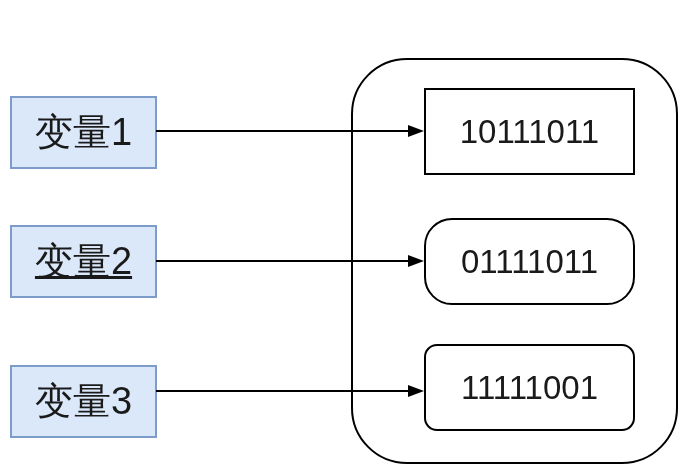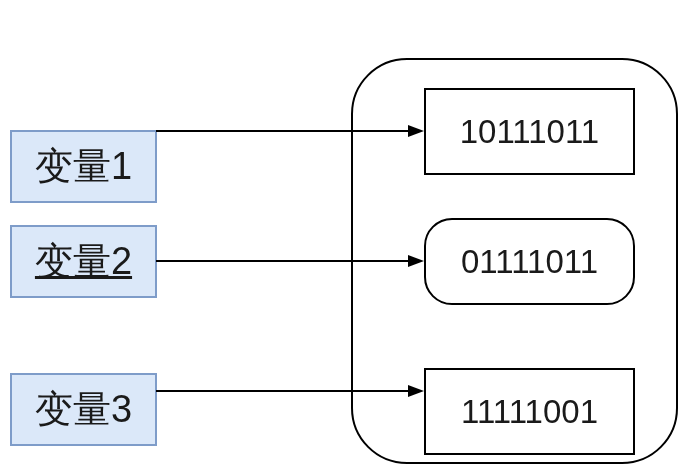--- a/index.html
+++ b/index.html
@@ -73,28 +73,28 @@
     color: var(--text);
     white-space: nowrap;
   }
   .arrow {
     position: absolute;
     left: 156px;
     width: 268px;
     height: 16px;
     display: block;
   }
-  .row1 .variable-box { top: 96px; margin-top: 34px; }
+  .row1 .variable-box { top: 96px; }
   .row1 .memory-cell  { top: 88px; }
   .row1 .arrow        { top: 123px; }
   .row2 .variable-box { top: 225px; text-decoration: underline; }
   .row2 .memory-cell  { top: 218px; border-radius: 28px; }
   .row2 .arrow        { top: 253px; }
-  .row3 .variable-box { top: 373px; }
-  .row3 .memory-cell  { top: 368px; }
+  .row3 .variable-box { top: 365px; }
+  .row3 .memory-cell  { top: 344px; border-radius: 13px; }
   .row3 .arrow        { top: 383px; }
 </style>
 </head>
 <body>
 
 <div class="canvas">
 
 
   <div class="memory-region"></div>
 

